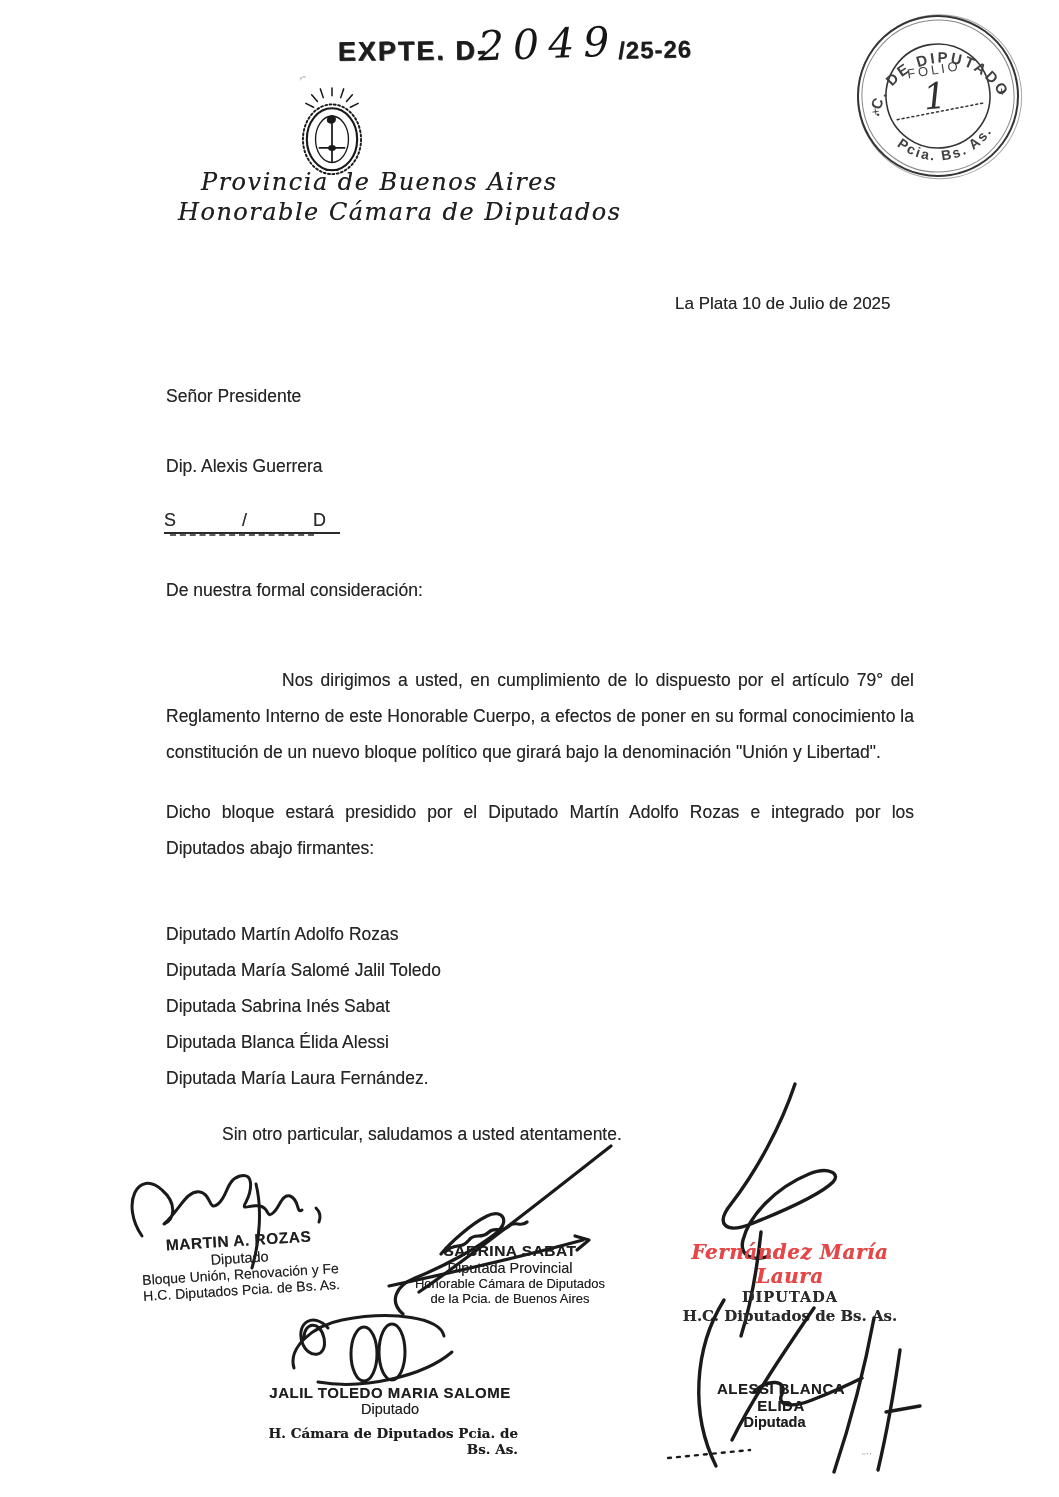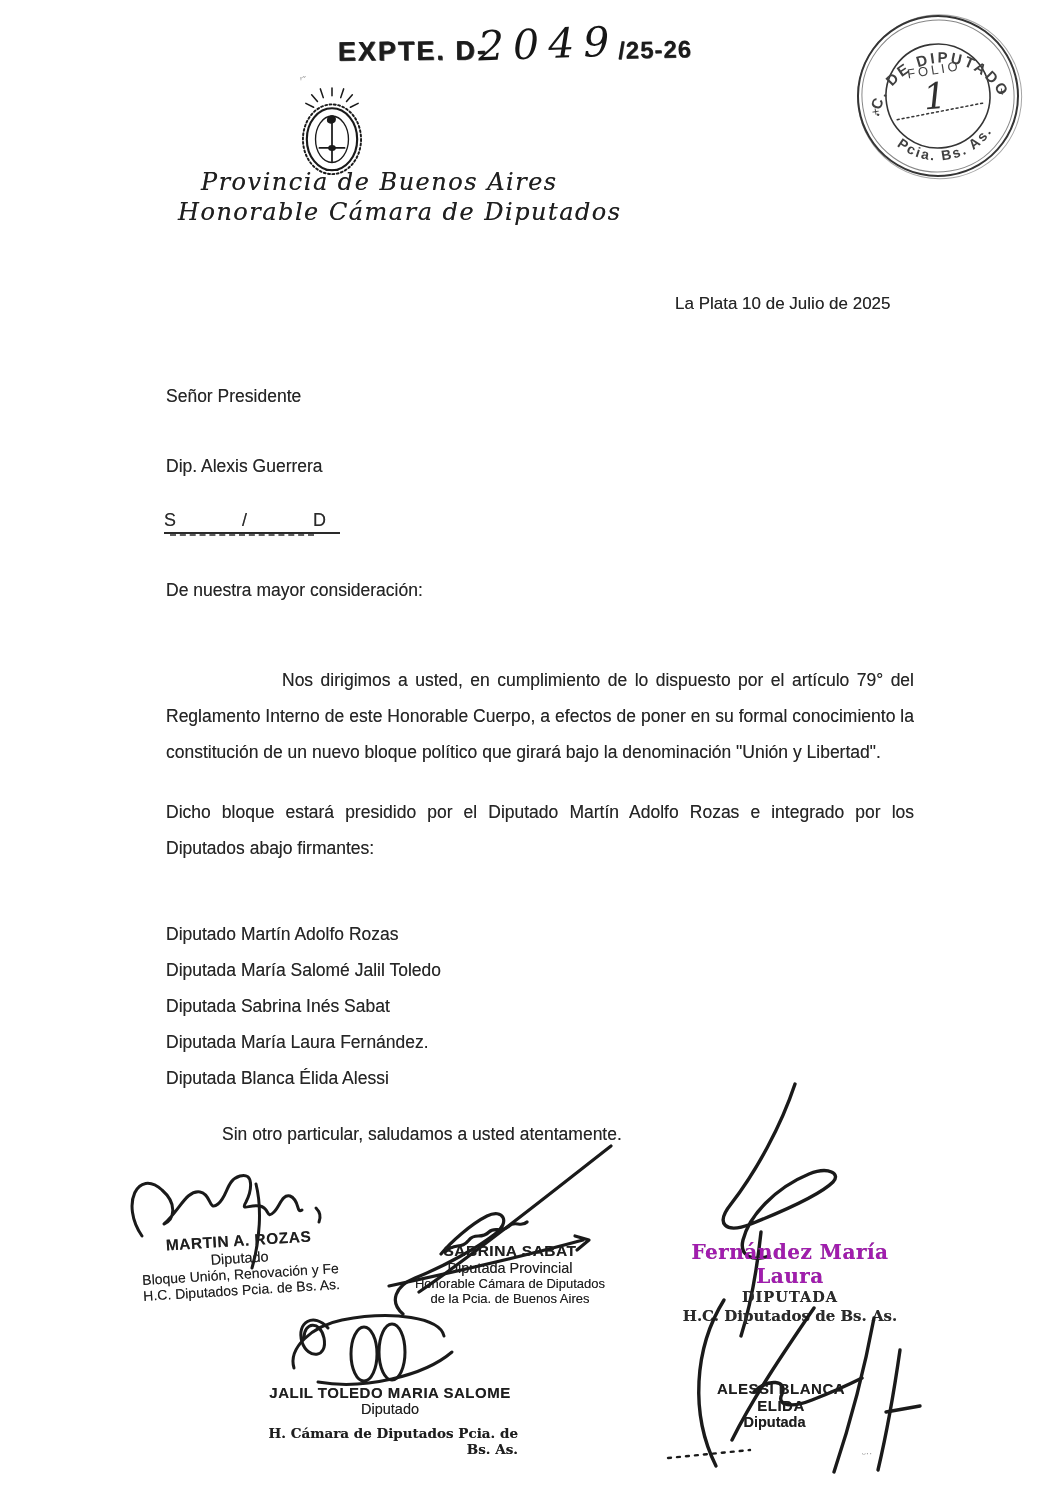--- a/index.html
+++ b/index.html
@@ -57,22 +57,22 @@
     border-bottom: 2px dashed rgba(42,42,42,0.75);
   }
 
   
   .sig-text { text-align: center; color: #1e1e1e; }
   .sig-name { font-size: 15.5px; font-weight: bold; letter-spacing: 0.5px; }
   .sig-role { font-size: 14.5px; }
   .sig-small { font-size: 13px; }
   .serif-bold { font-family: "DejaVu Serif", serif; font-weight: bold; }
   .sig-name-script {
-    font-family: "DejaVu Serif", serif; font-weight: bold;
-    font-size: 20px; color: #a21caf; letter-spacing: 0.5px;
+    font-family: "DejaVu Serif", serif; font-style: italic; font-weight: bold;
+    font-size: 20px; color: #ef4444; letter-spacing: 0.5px;
   }
 
   svg { display: block; }
   .stroke { fill: none; stroke: #1a1a1a; stroke-linecap: round; stroke-linejoin: round; }
 
   
   .stamp-wrap { transform: rotate(-9deg); opacity: 0.88; }
   .stamp-arc-text { font-family: "Liberation Sans", sans-serif; font-weight: bold; fill: #262626; }
   .noise-dot { position: absolute; color: #9a9a9a; font-size: 10px; }
 </style>
@@ -134,31 +134,31 @@
 
   <div class="abs body-text scan" style="left:166px; top:378px;">Señor Presidente</div>
   <div class="abs body-text scan" style="left:166px; top:448px;">Dip. Alexis Guerrera</div>
 
   <div class="abs sd-line scan" style="left:164px; top:508px;">
     <span>S</span>
     <span>/</span>
     <span style="margin-right:14px;">D</span>
   </div>
 
-  <div class="abs body-text scan" style="left:166px; top:572px;">De nuestra mayor consideración:</div>
+  <div class="abs body-text scan" style="left:166px; top:572px;">De nuestra formal consideración:</div>
 
   <div class="abs body-text para indent scan" style="left:166px; top:662px;">Nos dirigimos a usted, en cumplimiento de lo dispuesto por el artículo 79° del Reglamento Interno de este Honorable Cuerpo, a efectos de poner en su formal conocimiento la constitución de un nuevo bloque político que girará bajo la denominación "Unión y Libertad".</div>
   <div class="abs body-text para scan" style="left:166px; top:794px;">Dicho bloque estará presidido por el Diputado Martín Adolfo Rozas e integrado por los Diputados abajo firmantes:</div>
 
   <div class="abs body-text scan" style="left:166px; top:916px;">
     <div>Diputado Martín Adolfo Rozas</div>
     <div>Diputada María Salomé Jalil Toledo</div>
     <div>Diputada Sabrina Inés Sabat</div>
+    <div>Diputada Blanca Élida Alessi</div>
     <div>Diputada María Laura Fernández.</div>
-    <div>Diputada Blanca Élida Alessi</div>
   </div>
 
   <div class="abs body-text scan" style="left:222px; top:1116px;">Sin otro particular, saludamos a usted atentamente.</div>
 
   <div class="abs" style="left:128px; top:1156px;">
     <svg width="215" height="118" viewBox="0 0 215 118">
       <g class="stroke" stroke-width="3">
         <path d="M14,80 C-8,48 10,12 34,34 C50,48 46,64 36,68 C52,54 58,34 72,36 C84,38 80,56 90,48 C100,40 98,24 112,20 C126,16 124,34 118,46 C112,56 122,48 132,50 C142,52 138,64 146,56 C152,50 154,38 162,40 C172,44 168,58 174,54"></path>
         <path d="M128,28 C134,52 132,84 124,112"></path>
         <path d="M188,52 C192,56 193,61 191,66"></path>

